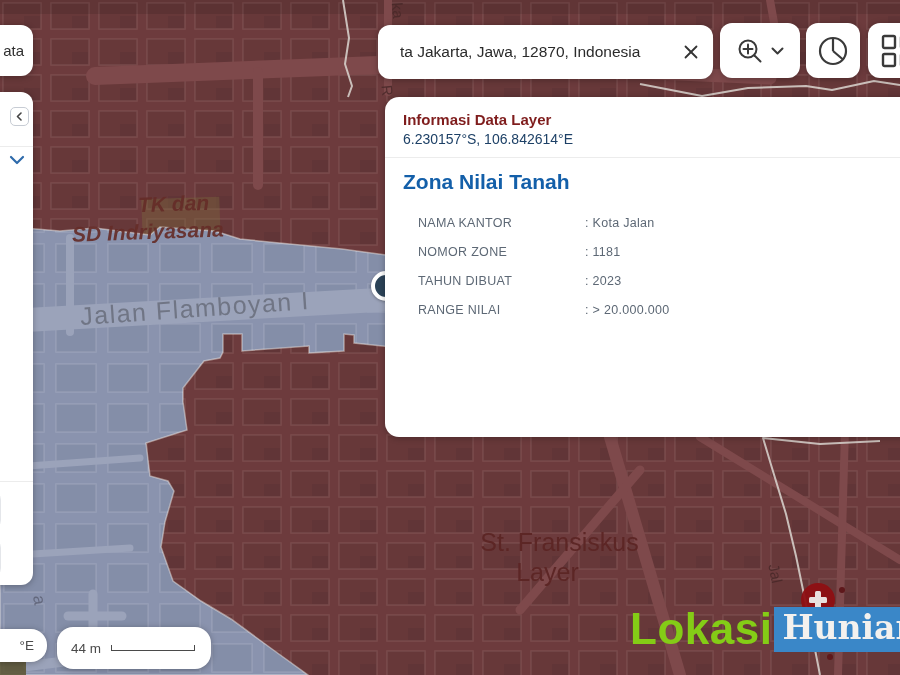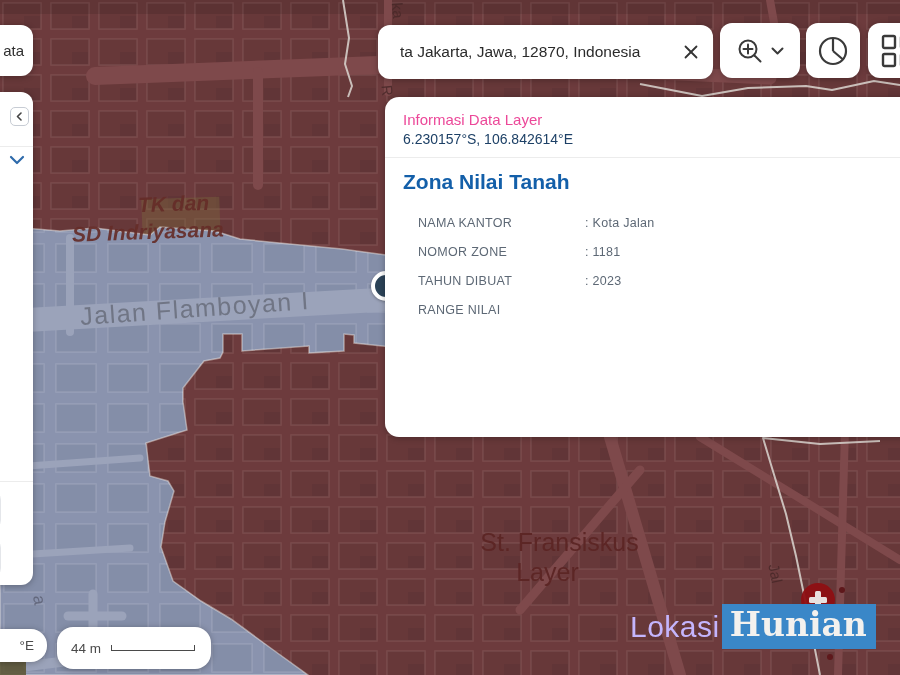--- a/index.html
+++ b/index.html
@@ -35,37 +35,37 @@
     display:flex;align-items:center;padding:0 14px 0 22px;}
   .searchbar input{flex:1;border:none;outline:none;font-size:15.5px;color:#2b2b2b;background:transparent;padding:0;}
   .icon-btn{position:absolute;top:23px;height:55px;border-radius:12px;z-index:20;display:flex;align-items:center;
     justify-content:center;border:none;padding:0;cursor:pointer;}
   .btn-zoom{left:720px;width:80px;gap:8px;}
   .btn-pie{left:806px;width:54px;}
   .btn-grid{left:868px;width:62px;justify-content:flex-start;padding-left:13px;}
 
   .info-panel{position:absolute;left:385px;top:97px;width:530px;height:340px;border-radius:14px;z-index:20;}
   .ip-head{padding:14px 18px 10px 18px;}
-  .ip-title{font-size:15px;font-weight:normal;color:#ec4899;}
+  .ip-title{font-size:15px;font-weight:bold;color:#7f1d1d;}
   .ip-coords{font-size:14px;font-weight:normal;color:#1d4066;margin-top:3px;}
   .ip-divider{border-top:1px solid #ececec;}
   .ip-body{padding:12px 18px;}
   .ip-section{font-size:21px;font-weight:bold;color:#135fa9;margin-bottom:22px;}
   .field-row{display:flex;margin:0 0 15px 15px;font-size:12.5px;color:#5d6875;letter-spacing:.3px;}
   .field-label{width:167px;}
   .field-value{flex:1;}
 
   .coord-chip{position:absolute;left:-28px;top:629px;width:75px;height:33px;border-radius:16px;z-index:20;
     display:flex;align-items:center;justify-content:flex-end;padding-right:13px;font-size:13.5px;color:#4a4a4a;}
   .scale-chip{position:absolute;left:57px;top:627px;width:154px;height:42px;border-radius:16px;z-index:20;
     display:flex;align-items:center;padding-left:14px;font-size:13.5px;color:#4a4a4a;gap:10px;}
   .scale-bar{width:84px;height:6px;border-left:1.5px solid #4a4a4a;border-right:1.5px solid #4a4a4a;border-bottom:1.5px solid #4a4a4a;}
 
   .watermark{position:absolute;left:630px;top:604px;z-index:10;display:flex;align-items:center;pointer-events:none;}
-  .wm-lokasi{font-size:30px;font-weight:400;color:#c4b5fd;letter-spacing:.5px;}
+  .wm-lokasi{font-size:44px;font-weight:700;color:#84cc16;letter-spacing:.5px;}
   .wm-hunian{font-family:"DejaVu Serif",serif;font-weight:bold;font-size:33px;color:#f3f1ee;
     background:#3a87c8;padding:1px 9px 5px 8px;margin-left:2px;}
 </style>
 </head>
 <body>
 
 <div class="stage">
 
   <div class="map">
     <svg width="900" height="675" viewBox="0 0 900 675">
@@ -220,20 +220,21 @@
       <div class="field-row">
         <div class="field-label">NOMOR ZONE</div>
         <div class="field-value">: 1181</div>
       </div>
       <div class="field-row">
         <div class="field-label">TAHUN DIBUAT</div>
         <div class="field-value">: 2023</div>
       </div>
       <div class="field-row">
         <div class="field-label">RANGE NILAI</div>
+        <div class="field-value">: &gt; 20.000.000</div>
       </div>
     </div>
   </div>
 
   <div class="chip coord-chip">
     <span>°E</span>
   </div>
   <div class="chip scale-chip">
     <span>44 m</span>
     <div class="scale-bar"></div>

